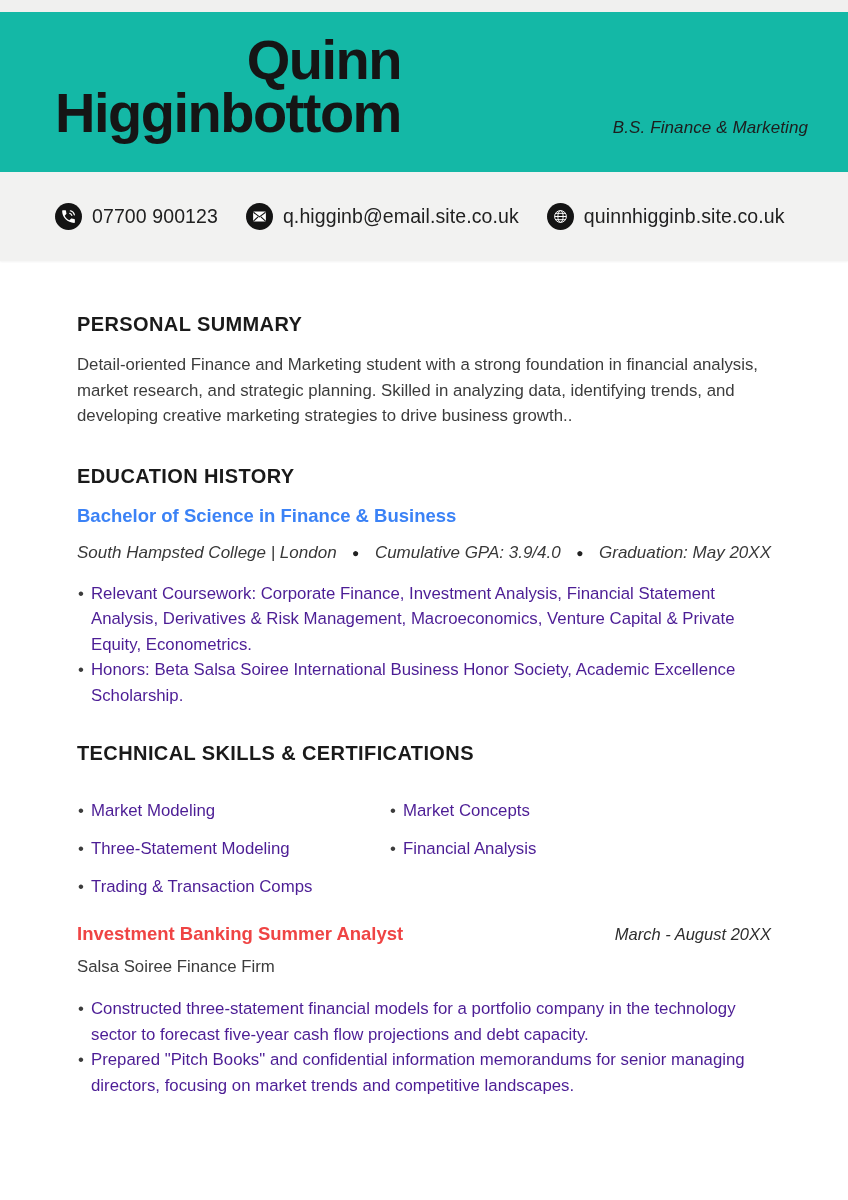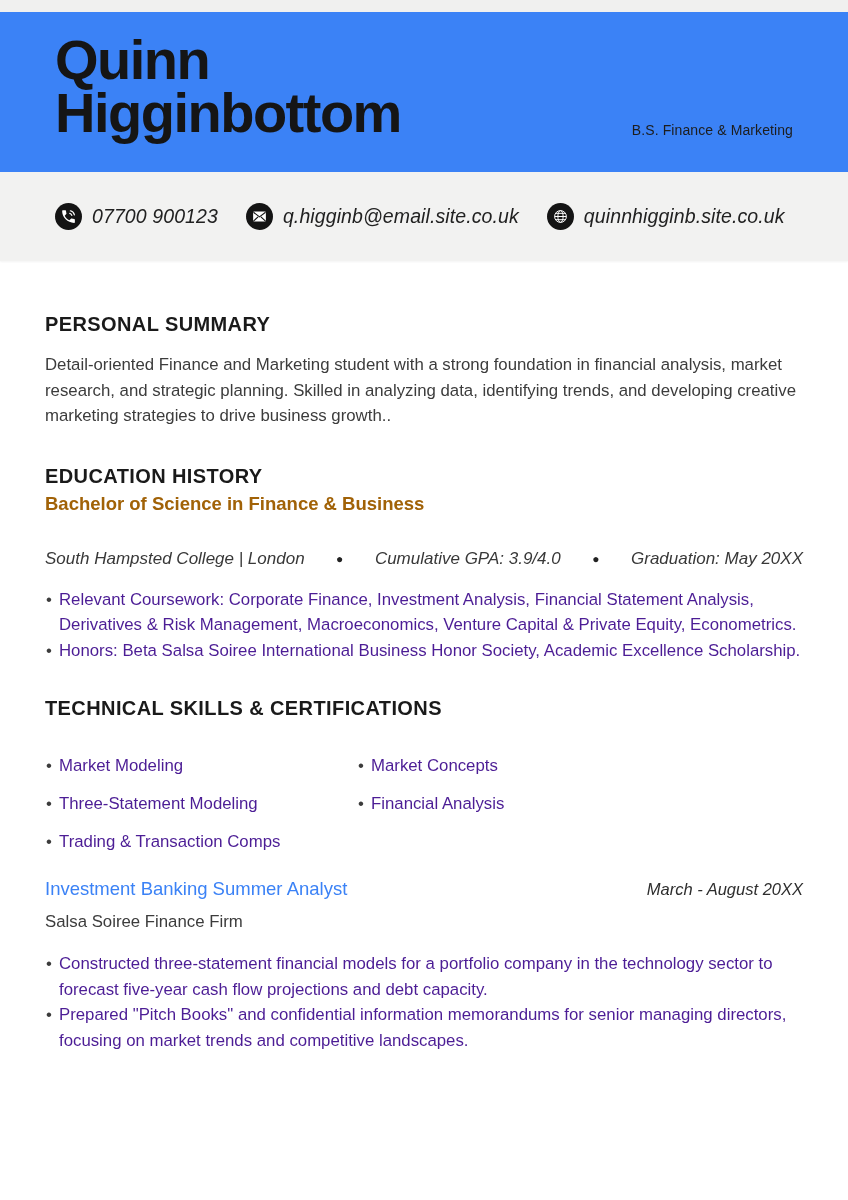--- a/index.html
+++ b/index.html
@@ -12,39 +12,41 @@
     overflow: hidden;
   }
   .top-strip {
     height: 12px;
     background: #f0f0ef;
   }
   
   .header {
     position: relative;
     height: 160px;
-    background: #3b82f6;
+    background: #14b8a6;
+    text-align: right;
   }
   .name-block {
     position: absolute;
     left: 55px;
     top: 21px;
     font-size: 56px;
     line-height: 53px;
     font-weight: 700;
     letter-spacing: -1.5px;
     color: #151515;
   }
   .degree-subtitle {
     position: absolute;
-    right: 55px;
+    right: 40px;
     bottom: 34px;
-    font-size: 14px;
+    font-size: 17px;
     color: #1d1d1d;
     letter-spacing: 0.1px;
+    font-style: italic;
   }
   
   .contact-bar {
     height: 89px;
     background: #f2f2f1;
     display: flex;
     align-items: center;
     padding: 0 55px;
     gap: 28px;
     box-sizing: border-box;
@@ -64,50 +66,49 @@
     align-items: center;
     justify-content: center;
     flex: 0 0 auto;
   }
   .contact-icon svg { display: block; }
   .contact-text {
     font-size: 19.5px;
     color: #212121;
     letter-spacing: 0.1px;
     white-space: nowrap;
-    font-style: italic;
   }
   
-  .main { padding: 0 45px; }
+  .main { padding: 0 77px; }
   .section-heading {
     margin: 0;
     font-size: 20px;
     line-height: 21px;
     font-weight: 700;
     letter-spacing: 0.4px;
     color: #1a1a1a;
   }
   .heading-summary    { margin-top: 53px; }
   .heading-education  { margin-top: 37px; }
   .heading-skills     { margin-top: 35px; }
   .heading-experience { margin-top: 34px; }
   .summary-text {
     margin: 17px 0 0 0;
     font-size: 16.8px;
     line-height: 25.5px;
     color: #3c3c3c;
   }
   .degree-title {
-    margin-top: 6px;
+    margin-top: 18px;
     font-size: 18.5px;
     font-weight: 700;
-    color: #a16207;
+    color: #3b82f6;
   }
   .edu-meta {
-    margin-top: 34px;
+    margin-top: 16px;
     display: flex;
     justify-content: space-between;
     align-items: center;
     font-style: italic;
     font-size: 17px;
     color: #383838;
   }
   .sep { font-style: normal; font-size: 12px; color: #222; }
   .sep::before { content: "\25CF"; }
   ul.bullets {
@@ -137,22 +138,22 @@
   .skills-grid ul.bullets { margin-top: 0; }
   .skills-grid ul.bullets li { line-height: 26px; margin-top: 12px; }
   .job-row {
     margin-top: 23px;
     display: flex;
     justify-content: space-between;
     align-items: baseline;
   }
   .job-title {
     font-size: 18.5px;
-    font-weight: 400;
-    color: #3b82f6;
+    font-weight: 700;
+    color: #ef4444;
   }
   .job-dates {
     font-style: italic;
     font-size: 16.5px;
     color: #2e2e2e;
   }
   .company-name {
     margin-top: 12px;
     font-size: 16.8px;
     color: #3c3c3c;

